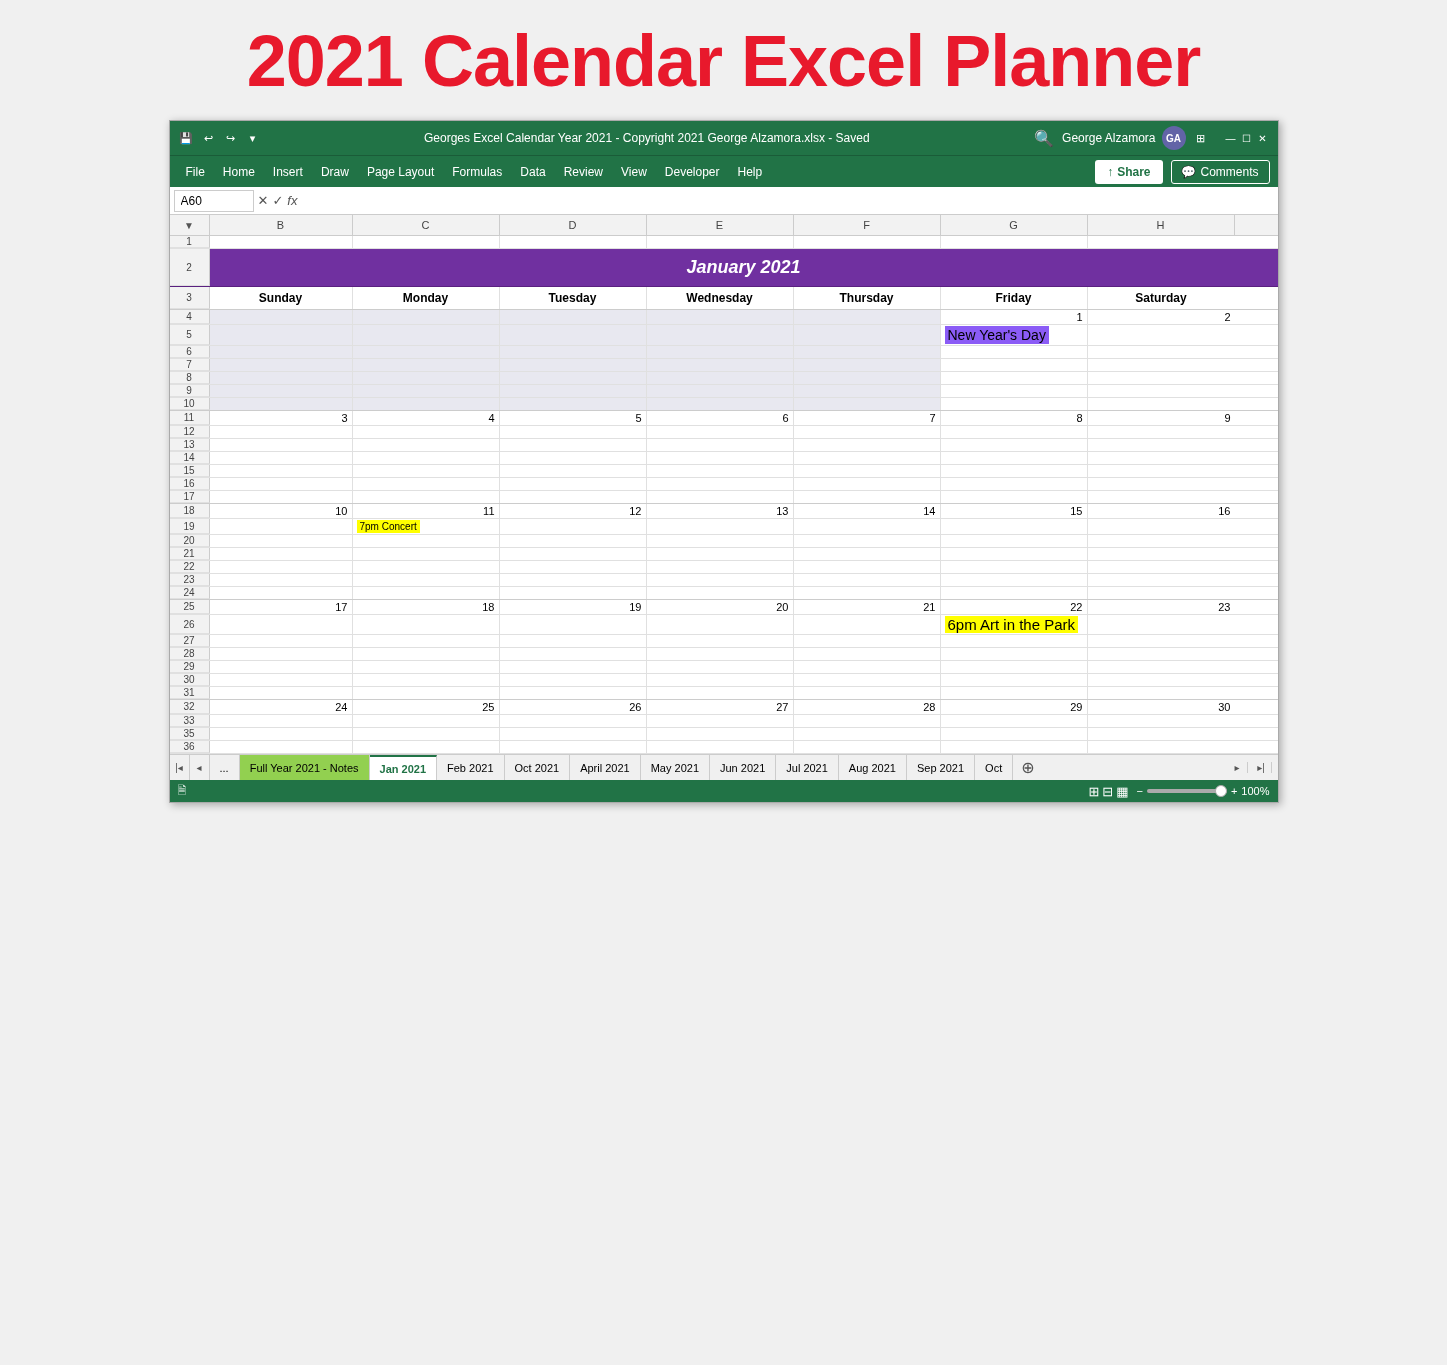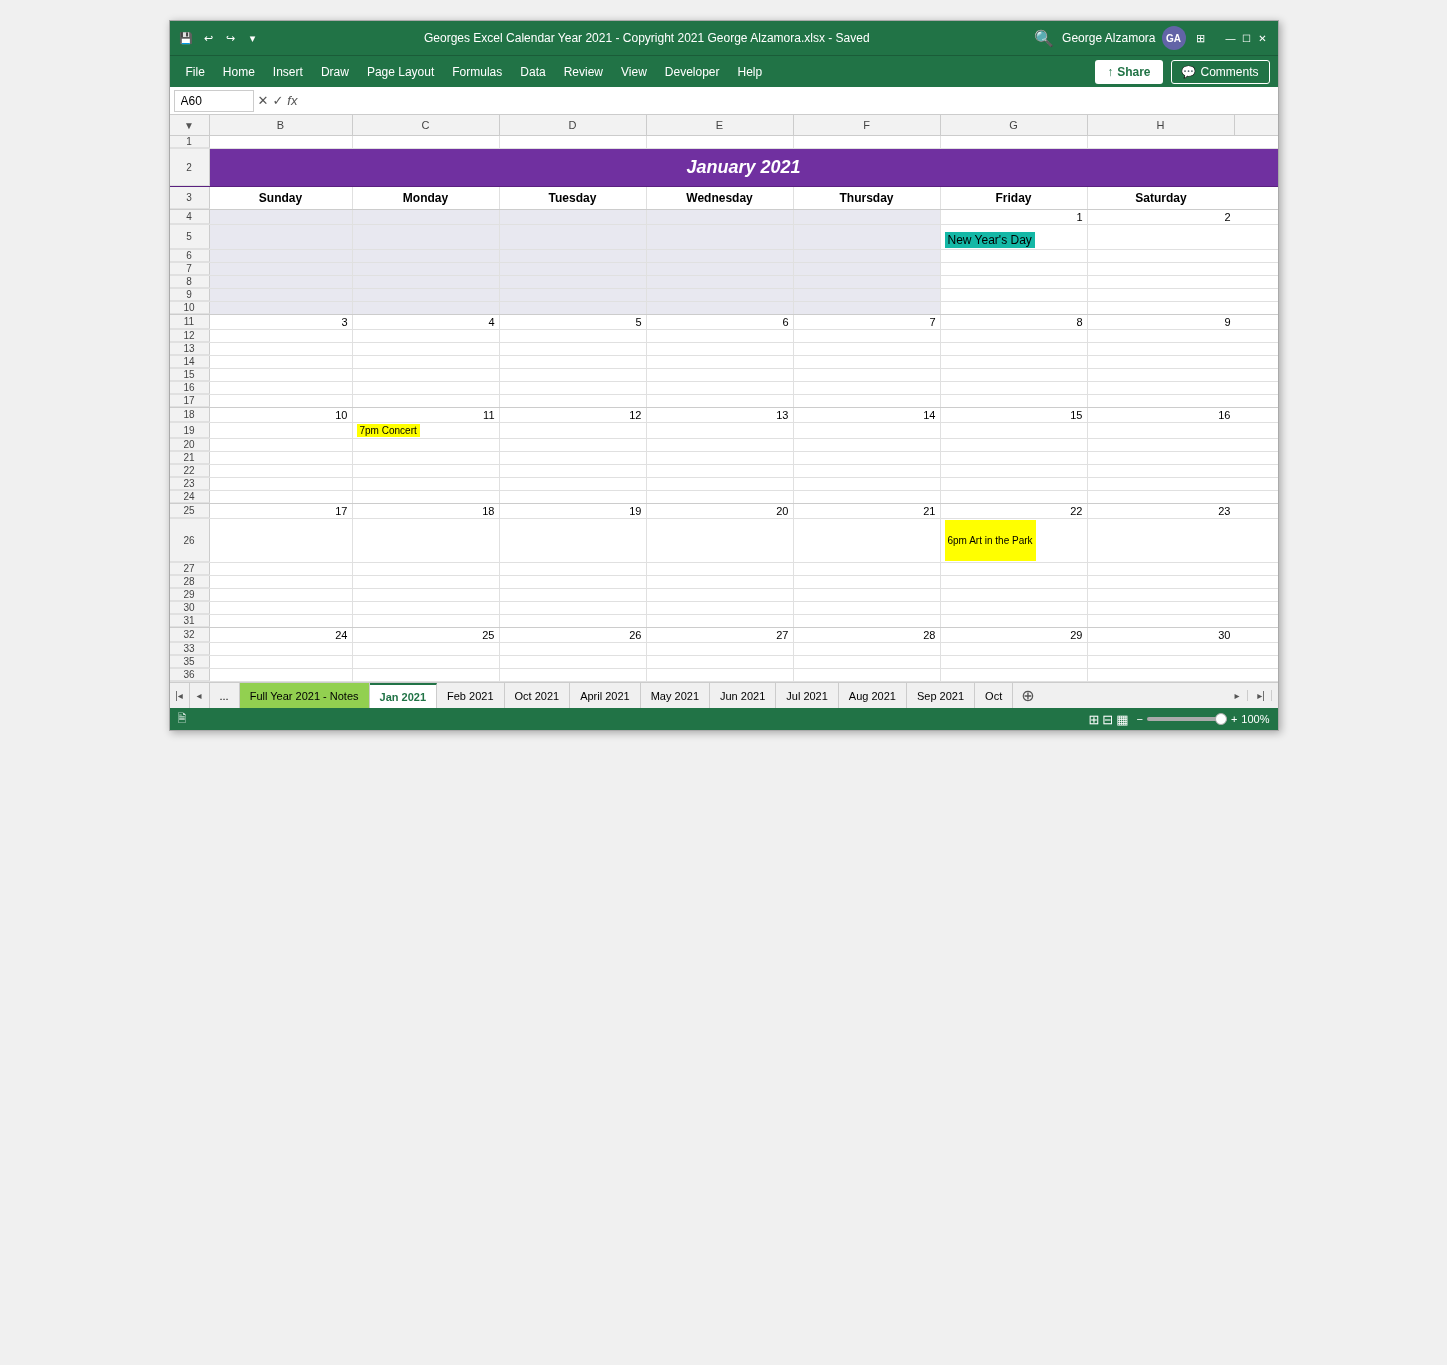--- a/index.html
+++ b/index.html
@@ -306,20 +306,21 @@
     }
     .cell.empty-bg { background: #e8e8f0; }
     .cell.white-bg { background: white; }
     .cell:last-child { border-right: none; }
   </style>
 </head>
 <body>
 
 <div>
 
+  <div class="page-title">2021 Calendar Excel Planner</div>
 
   <div class="excel-window">
 
     <div class="title-bar">
       <div class="title-bar-icons">
 
         <div class="title-bar-icon">💾</div>
 
         <div class="title-bar-icon">↩</div>
         <div class="title-bar-icon">↪</div>
@@ -437,21 +438,21 @@
         </div>
 
         <div class="grid-row">
           <div class="row-label">5</div>
           <div class="cell empty-bg" style="width:143px;"></div>
           <div class="cell empty-bg" style="width:147px;"></div>
           <div class="cell empty-bg" style="width:147px;"></div>
           <div class="cell empty-bg" style="width:147px;"></div>
           <div class="cell empty-bg" style="width:147px;"></div>
           <div class="cell white-bg" style="width:147px;">
-            <span style="background:#14b8a6; font-size:12px; padding:1px 3px; display:inline-block;margin-top:6px;">New Year's Day</span>
+            <span style="background:#8b5cf6; font-size:14px; padding:1px 3px; display:inline-block;">New Year's Day</span>
           </div>
           <div class="cell white-bg" style="width:147px;"></div>
         </div>
 
         <div class="grid-row">
           <div class="row-label">6</div>
           <div class="cell empty-bg" style="width:143px;"></div>
           <div class="cell empty-bg" style="width:147px;"></div>
           <div class="cell empty-bg" style="width:147px;"></div>
           <div class="cell empty-bg" style="width:147px;"></div>
@@ -655,21 +656,21 @@
           <div class="cell white-bg" style="width:147px; text-align:right;">23</div>
         </div>
         <div class="grid-row">
           <div class="row-label">26</div>
           <div class="cell white-bg" style="width:143px;"></div>
           <div class="cell white-bg" style="width:147px;"></div>
           <div class="cell white-bg" style="width:147px;"></div>
           <div class="cell white-bg" style="width:147px;"></div>
           <div class="cell white-bg" style="width:147px;"></div>
           <div class="cell white-bg" style="width:147px;">
-            <span style="background:yellow; font-size:10px; padding:15px 3px; display:inline-block;">6pm Art in the Park</span>
+            <span style="background:yellow; font-size:15px; padding:0 3px; display:inline-block;">6pm Art in the Park</span>
           </div>
           <div class="cell white-bg" style="width:147px;"></div>
         </div>
         <div class="grid-row">
           <div class="row-label">27</div>
           <div class="cell white-bg" style="width:143px;"></div>
           <div class="cell white-bg" style="width:147px;"></div>
           <div class="cell white-bg" style="width:147px;"></div>
           <div class="cell white-bg" style="width:147px;"></div>
           <div class="cell white-bg" style="width:147px;"></div>

